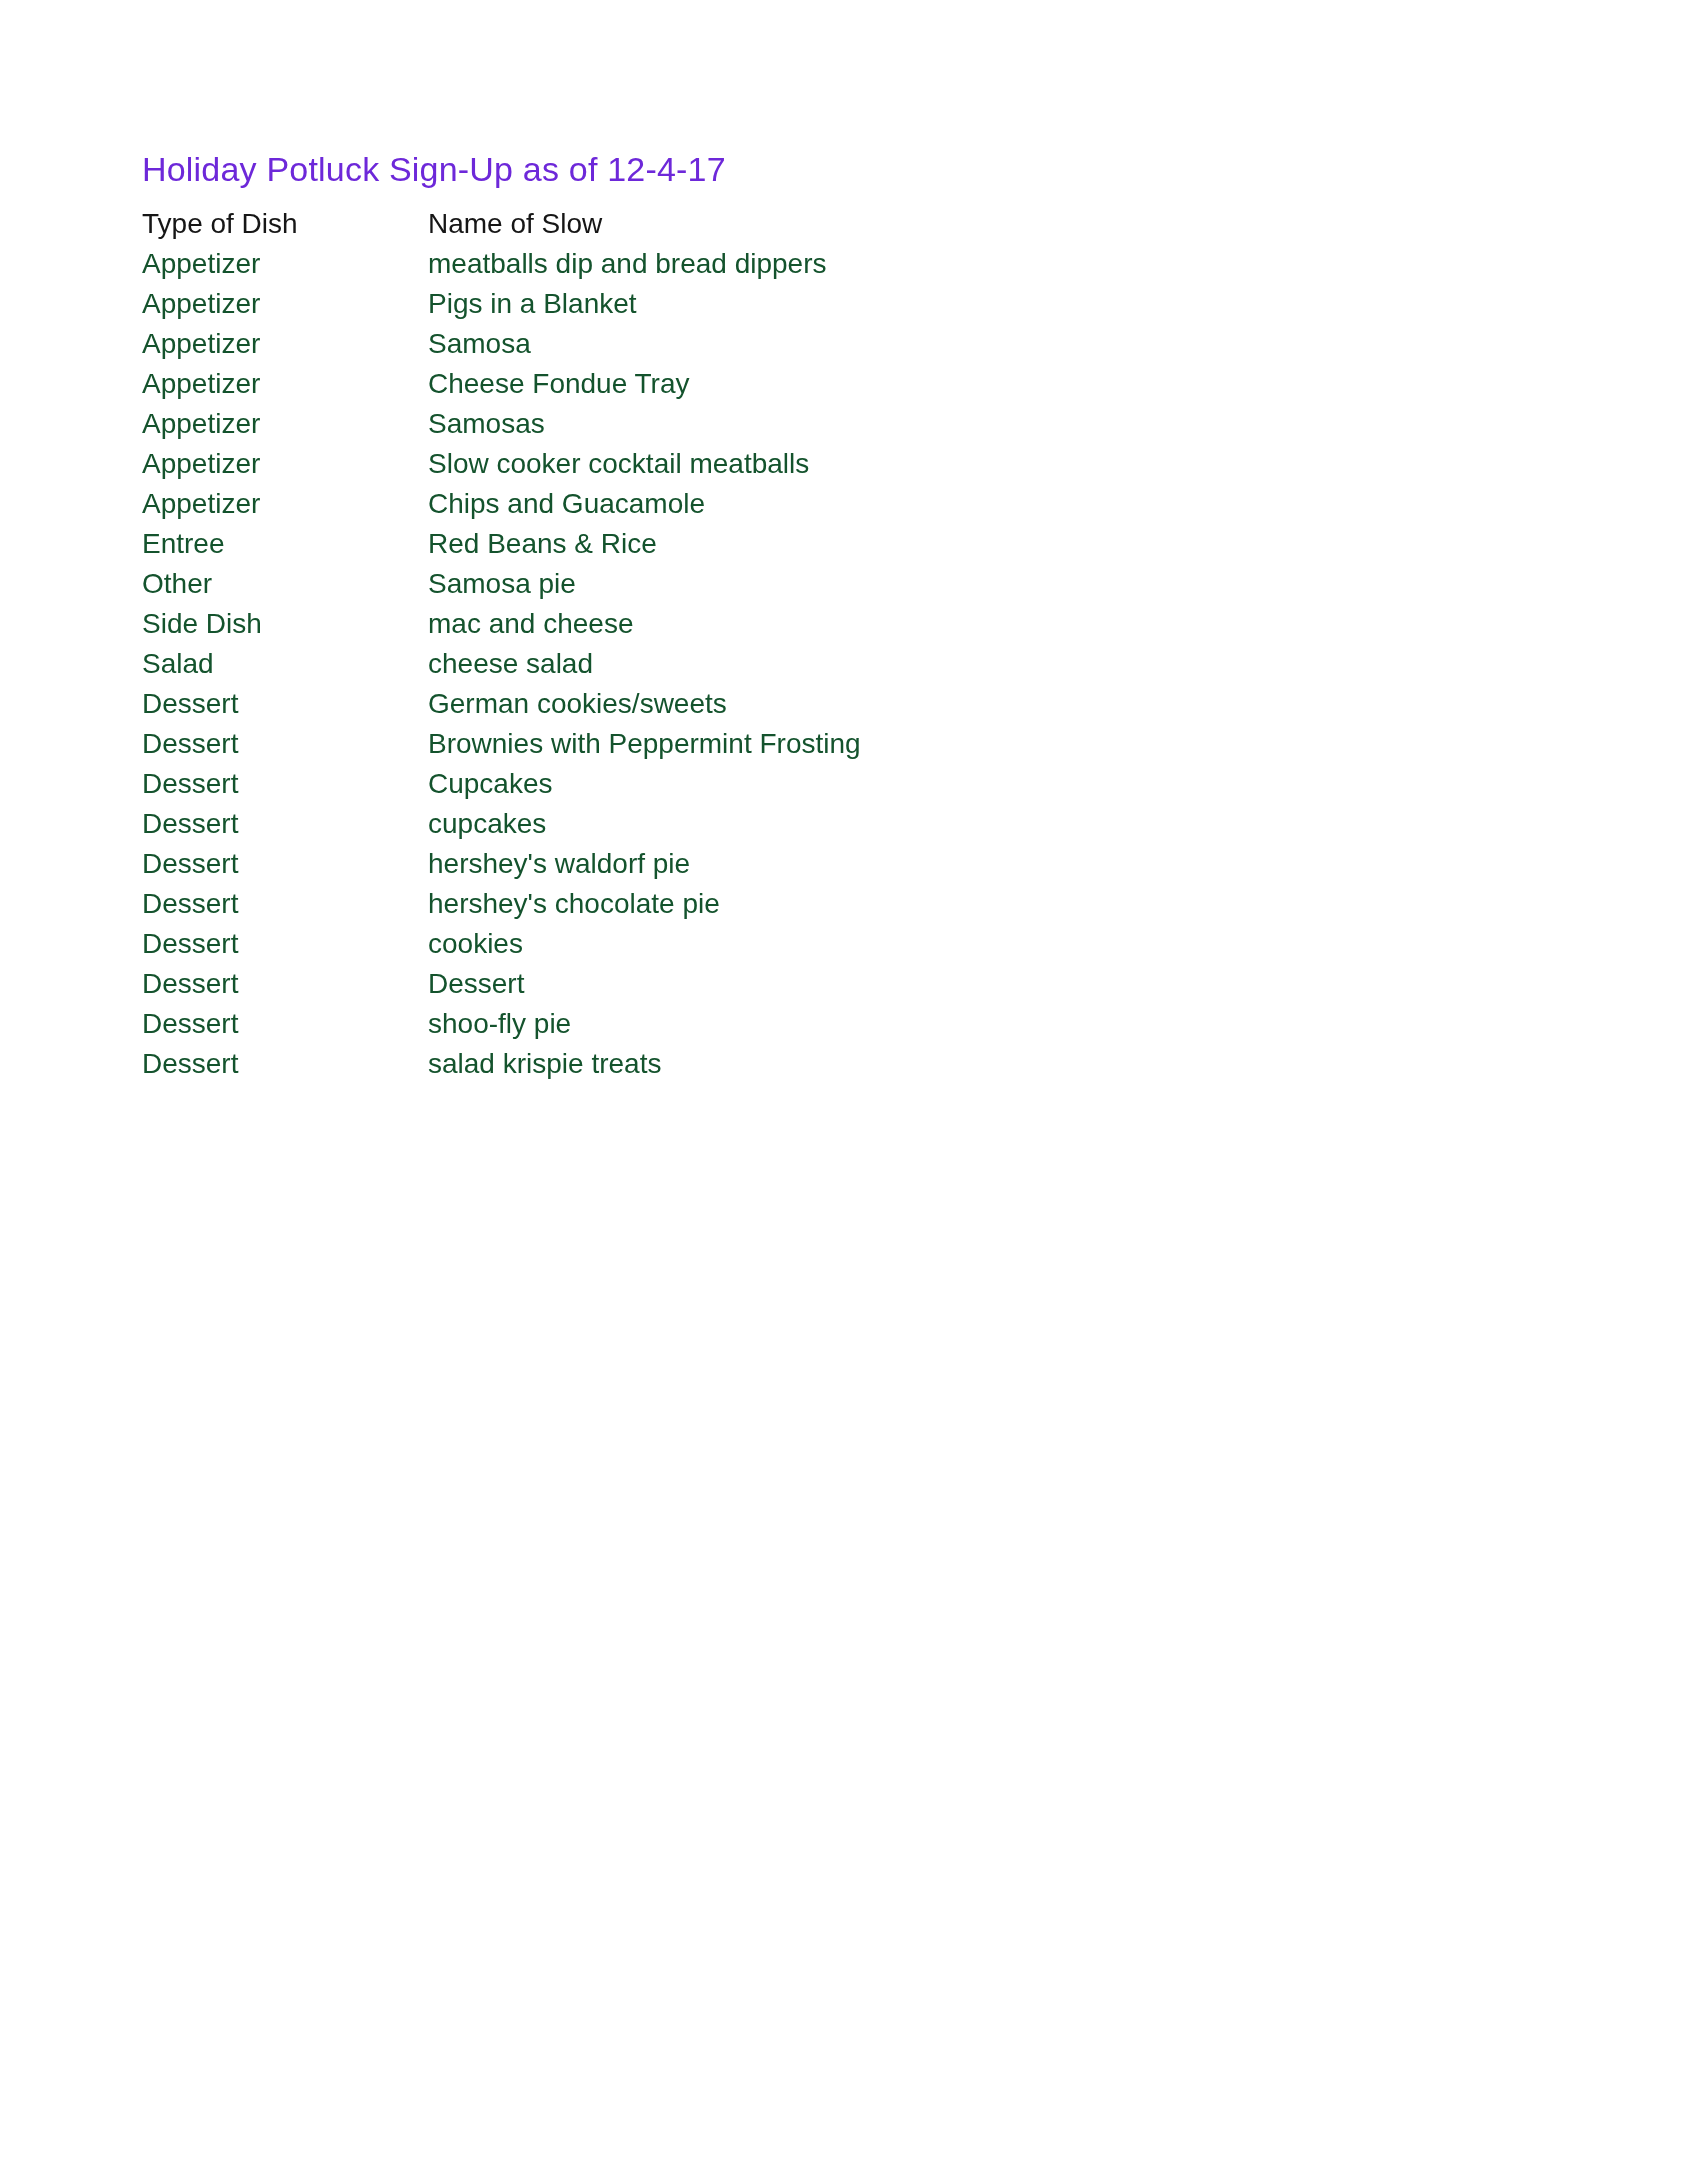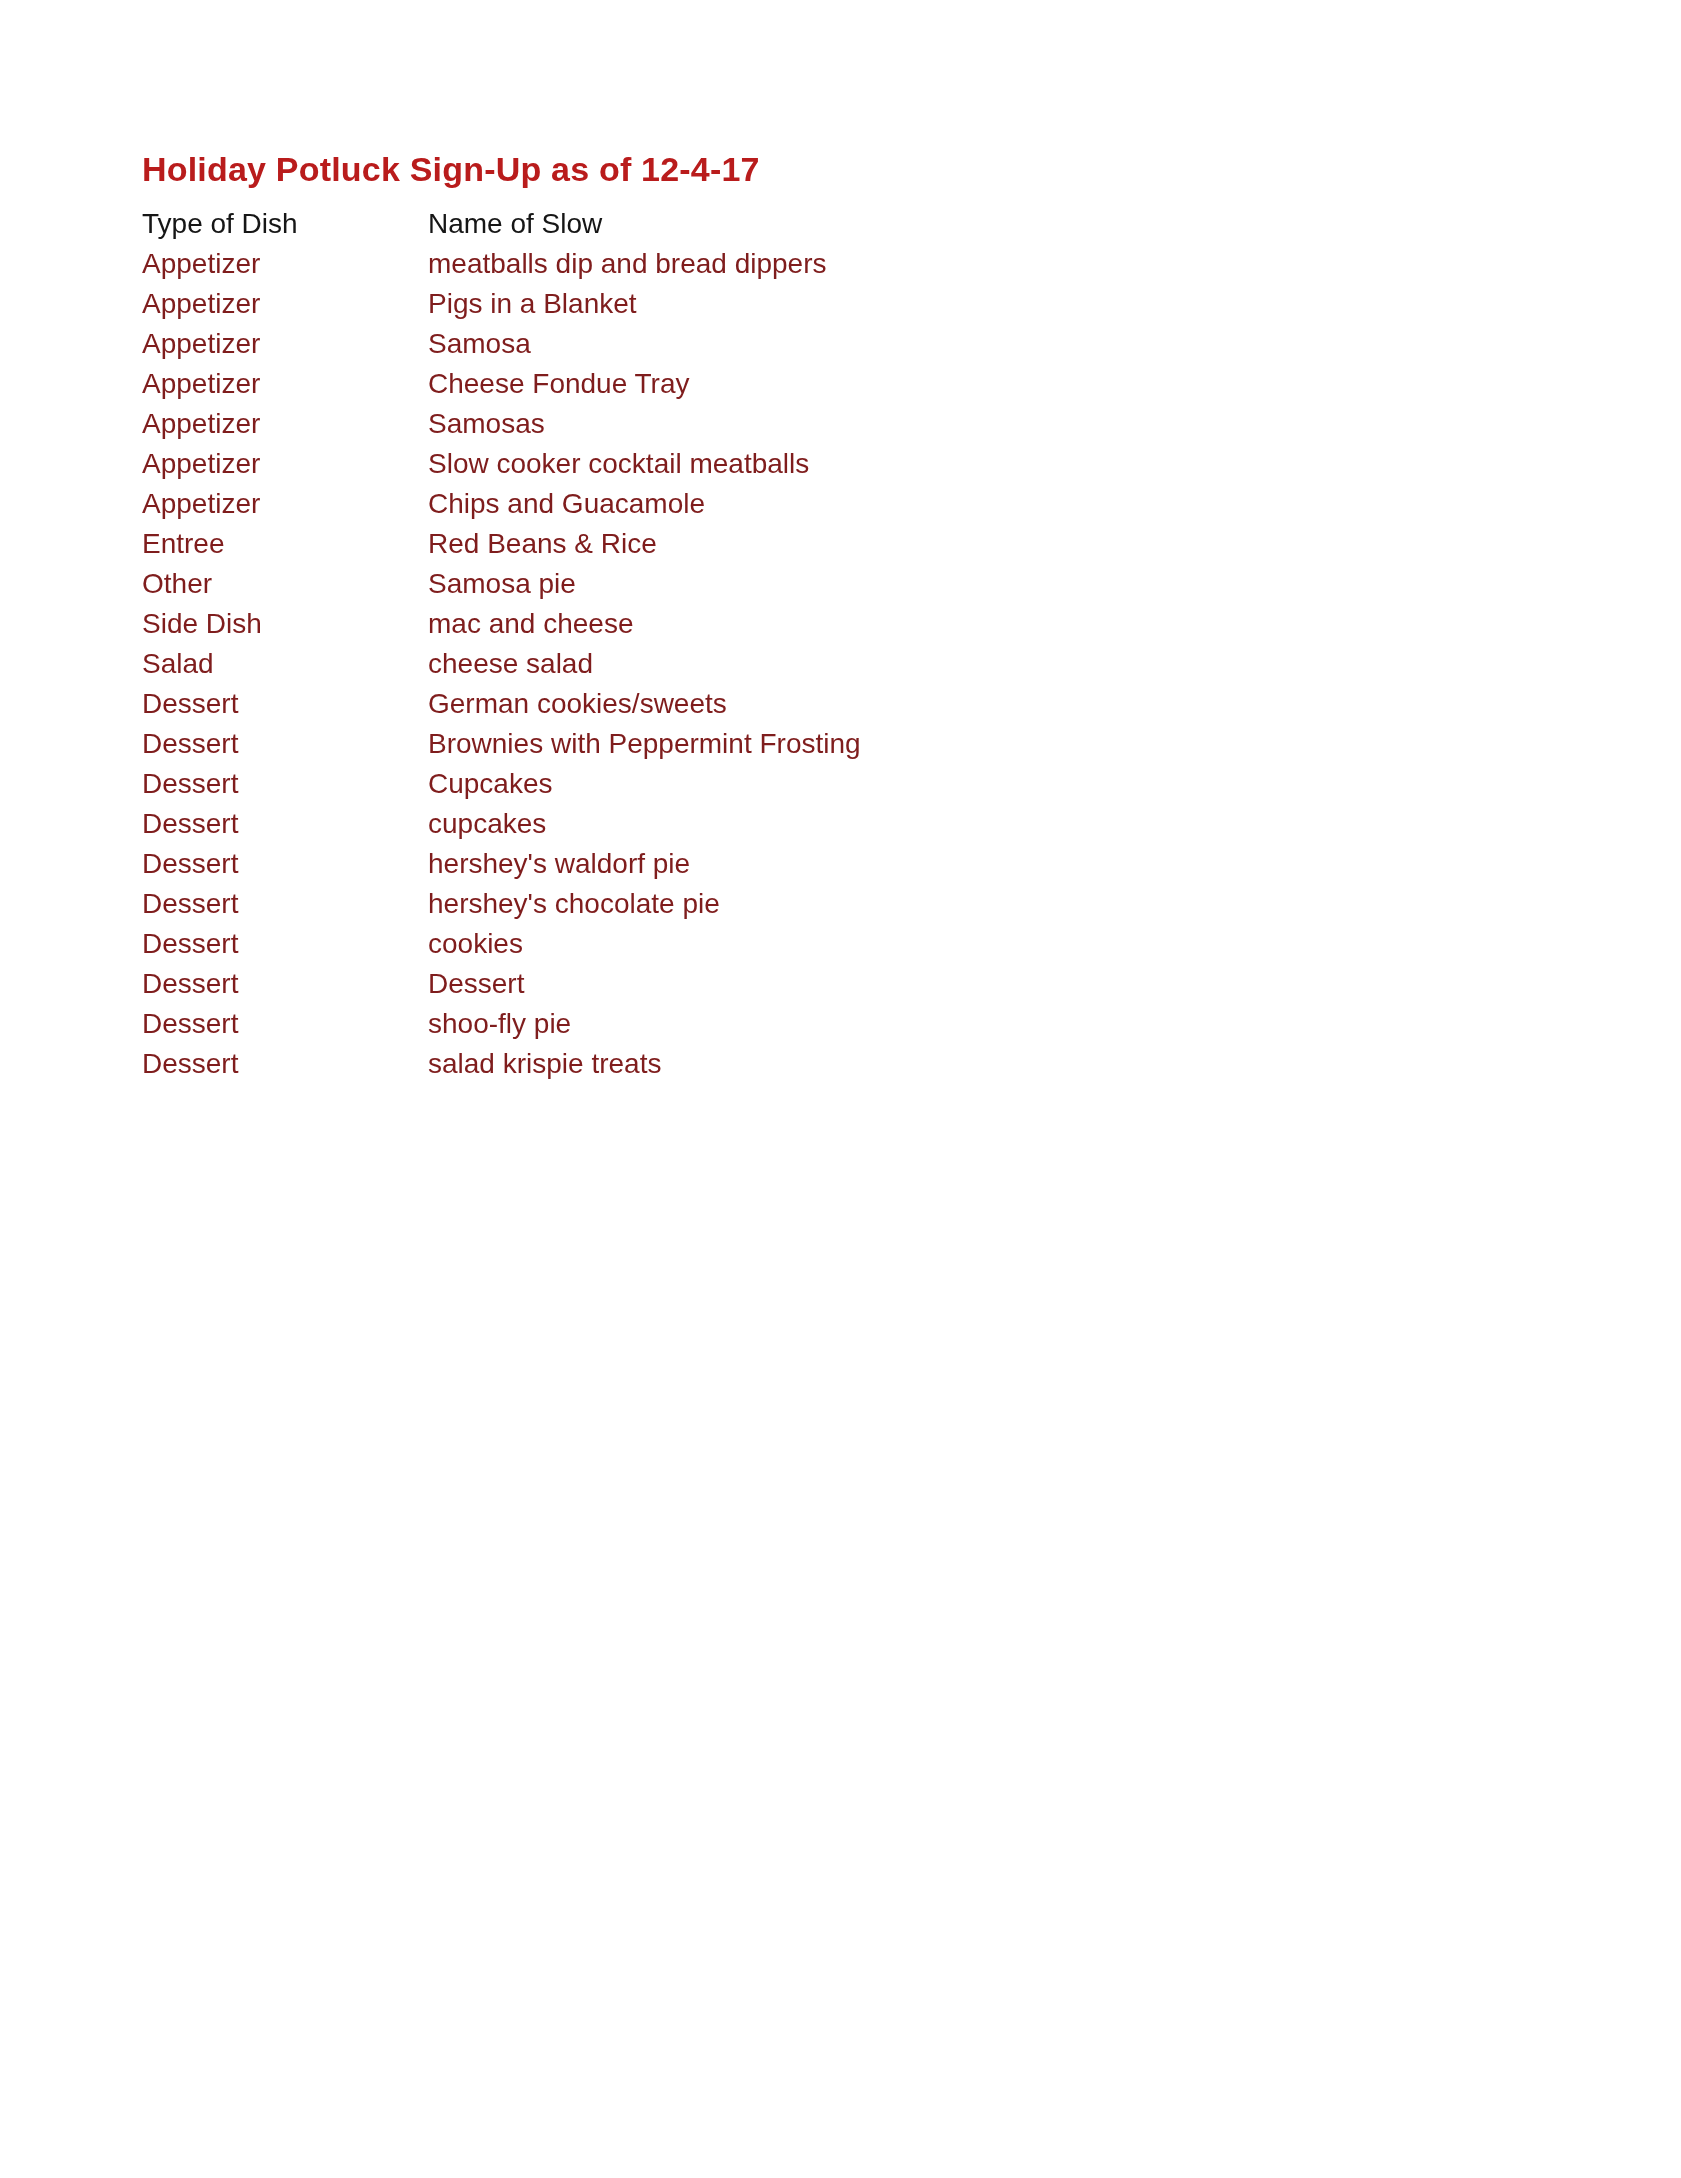--- a/index.html
+++ b/index.html
@@ -14,35 +14,35 @@
     background: #ffffff;
     font-family: "Liberation Sans", sans-serif;
     color: #1c1c1c;
     overflow: hidden;
     box-sizing: border-box;
     padding: 149px 0 0 142px;
   }
   .doc-title {
     margin: 0 0 14px 0;
     font-size: 34px;
-    font-weight: bold;
-    color: #b91c1c;
+    font-weight: normal;
+    color: #6d28d9;
     letter-spacing: 0.2px;
     line-height: 1.2;
   }
   .dish-table {
     display: grid;
     grid-template-columns: 286px auto;
     align-content: start;
   }
   .cell {
     font-size: 28px;
     line-height: 40px;
     white-space: nowrap;
-    color: #7f1d1d;
+    color: #14532d;
   }
   .cell.header {
     font-weight: normal;
     color: #161616;
   }
 </style>
 </head>
 <body>
 
 <div class="page">

